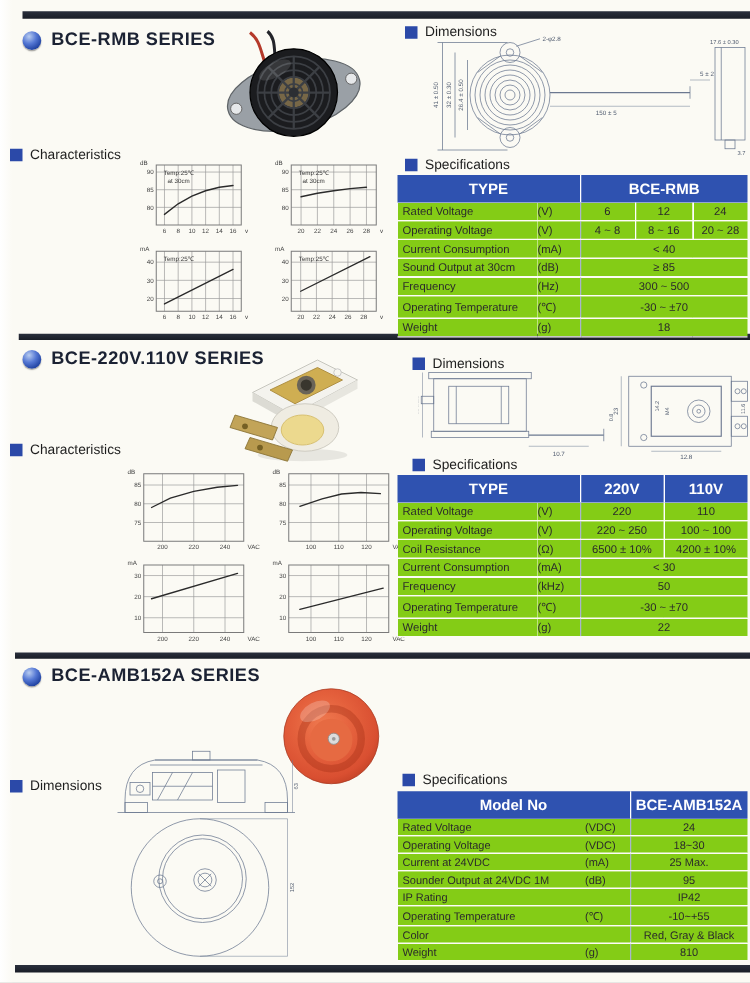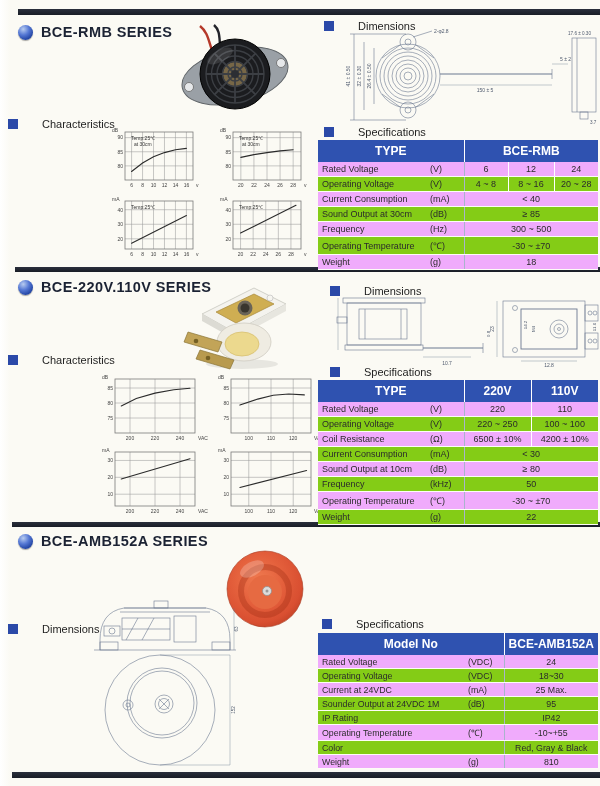--- a/index.html
+++ b/index.html
@@ -6,34 +6,34 @@
   .page{position:relative;width:600px;height:786px;margin:0 auto;background:#fbfaf4;
         font-family:"Liberation Sans",sans-serif;overflow:hidden;}
   .page::before{content:"";position:absolute;left:0;top:0;bottom:0;width:10px;
         background:linear-gradient(90deg,#ffffff,#fbfaf4);}
   .bar{position:absolute;right:0;background:linear-gradient(180deg,#2a2f3c,#191d26);}
   .section-header{position:absolute;display:flex;align-items:center;gap:8px;}
   .sphere{width:15px;height:15px;border-radius:50%;
         background:radial-gradient(circle at 35% 28%,#b8ccf0,#5578d4 40%,#1d3f9e 78%,#132a6e);
         box-shadow:0 1px 1px rgba(0,0,0,.35);}
   .sec-title{font-size:14.5px;font-weight:bold;color:#1b2233;letter-spacing:.4px;}
-  .side-label{position:absolute;display:flex;align-items:center;gap:24px;
+  .side-label{position:absolute;display:flex;align-items:center;gap:6px;
         font-size:11px;color:#1e1e1e;}
   .sq{width:10px;height:10px;background:#2b49a8;flex:0 0 auto;}
   .spec-table{position:absolute;border-collapse:collapse;table-layout:fixed;width:280px;}
   .spec-table th{background:#2f52b0;color:#fff;font-size:12px;font-weight:bold;
         padding:4px 2px;text-align:center;}
   .spec-table th + th{border-left:1px solid #ffffff;}
   .spec-table td{font-size:9px;color:#2b2b2b;padding:2px 4px;border-bottom:1px solid #fdfcf7;
         white-space:nowrap;overflow:hidden;}
   .spec-table td.name{text-align:left;}
   .spec-table td.unit{text-align:left;padding-left:0;}
   .spec-table td.val{text-align:center;border-left:1px solid #ffffff;}
   .spec-table td.vfirst{border-left:1px solid #a9b4cc;}
-  .spec-table tr.cream td{background:#f0abfc;}
+  .spec-table tr.cream td{background:#84cc16;}
   .spec-table tr.blue td{background:#84cc16;}
   .spec-table.tight td{padding:1.5px 4px;font-size:8.8px;}
   .chart-grid{position:absolute;display:grid;}
   .chart{line-height:0;}
   .photo,.drawing{position:absolute;line-height:0;}
   svg text{font-family:"Liberation Sans",sans-serif;}
 </style>
 </head>
 <body>
 
@@ -483,25 +483,20 @@
           <td class="name">Coil Resistance</td>
           <td class="unit">(Ω)</td>
           <td class="val vfirst">6500 ± 10%</td>
           <td class="val">4200 ± 10%</td>
         </tr>
         <tr class="blue">
           <td class="name">Current Consumption</td>
           <td class="unit">(mA)</td>
           <td class="val vfirst" colspan="2">&lt; 30</td>
         </tr>
-        <tr class="cream">
-          <td class="name">Sound Output at 10cm</td>
-          <td class="unit">(dB)</td>
-          <td class="val vfirst" colspan="2">≥ 80</td>
-        </tr>
         <tr class="blue">
           <td class="name">Frequency</td>
           <td class="unit">(kHz)</td>
           <td class="val vfirst" colspan="2">50</td>
         </tr>
         <tr class="cream">
           <td class="name">Operating Temperature</td>
           <td class="unit">(℃)</td>
           <td class="val vfirst" colspan="2">-30 ~ ±70</td>
         </tr>

